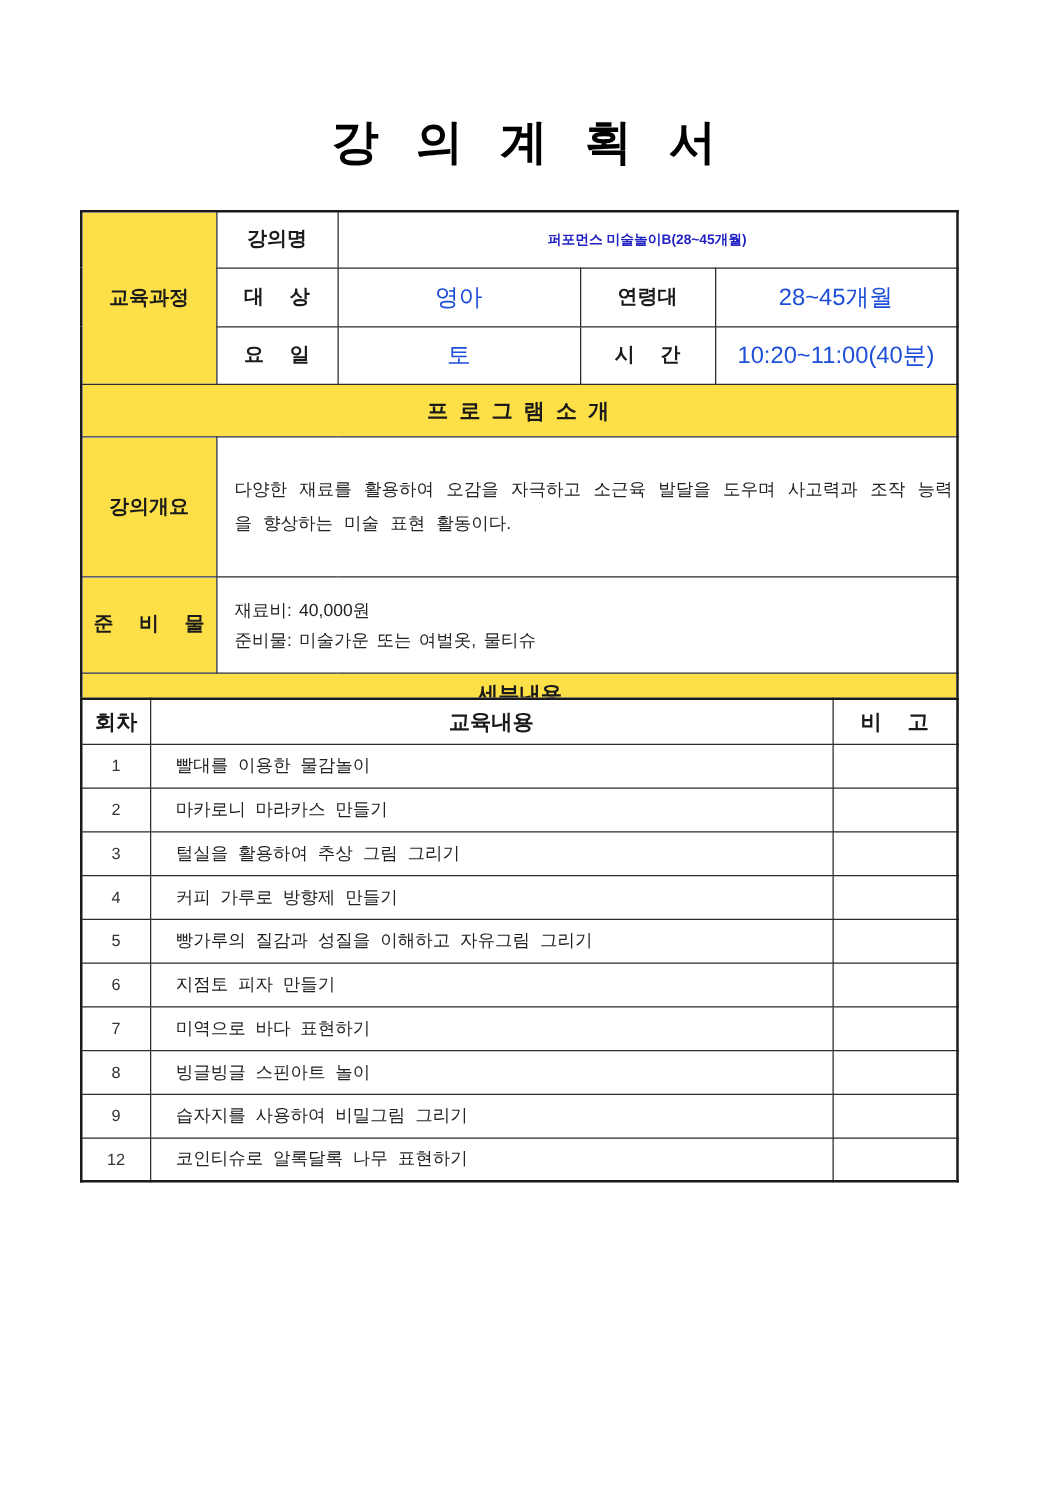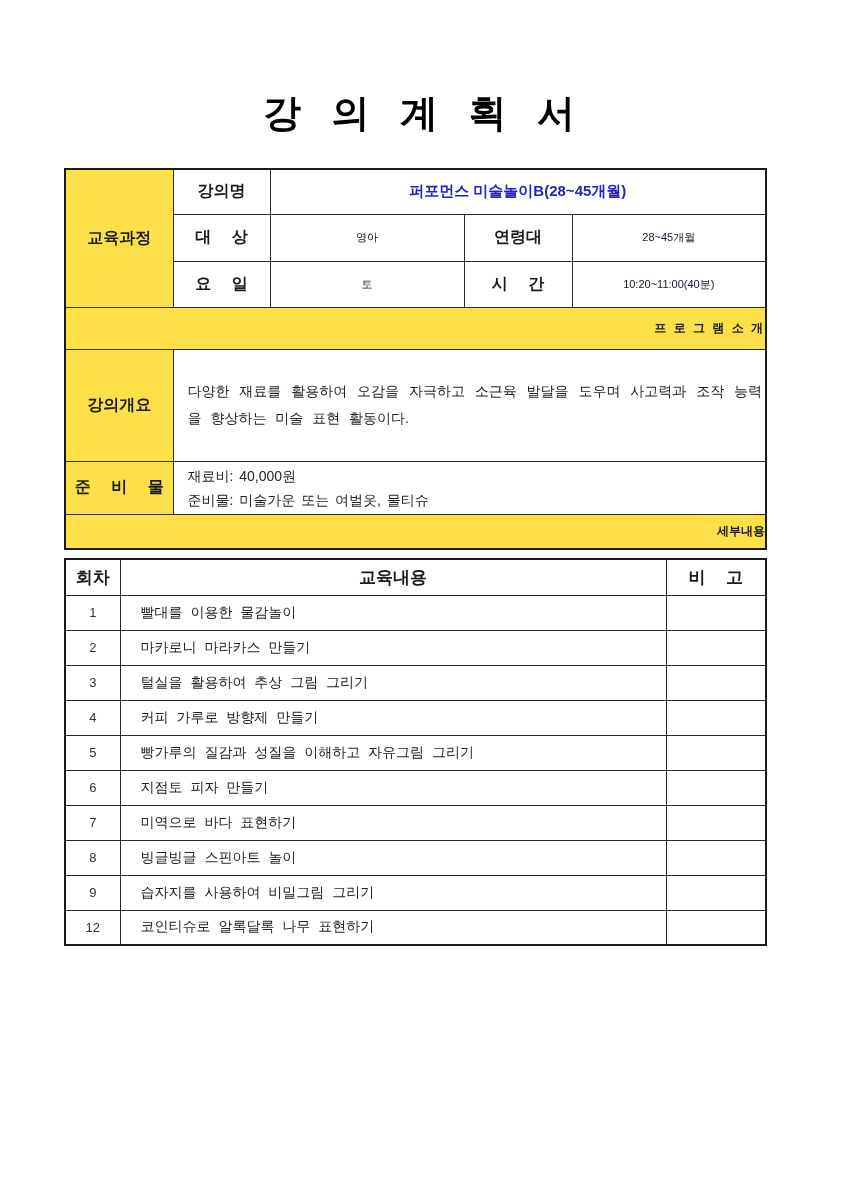--- a/index.html
+++ b/index.html
@@ -11,21 +11,21 @@
     position: relative;
     overflow: hidden;
   }
   .sheet { position: relative; width: 848px; height: 1200px; background: #ffffff; }
 
   
   .doc-title {
     position: absolute;
     top: 88px; left: 0; width: 100%;
     text-align: center;
-    font-family: Liberation Sans, sans-serif;
+    font-family: Liberation Serif, serif;
     font-weight: bold;
     font-size: 38px;
     letter-spacing: 10px;
     color: #000000;
     white-space: pre;
   }
 
   
   table {
     border-collapse: collapse;
@@ -52,48 +52,48 @@
   }
   .fld-label {
     text-align: center;
     font-weight: bold;
     font-size: 16px;
     white-space: pre;
   }
   .spread { word-spacing: 16px; }
   .fld-value {
     text-align: center;
+    font-size: 19px;
+    color: #1d4ed8;
+  }
+  .course-name {
+    text-align: center;
+    font-weight: bold;
     font-size: 11px;
-    color: #0f172a;
-  }
-  .course-name {
-    text-align: center;
-    font-weight: bold;
-    font-size: 15px;
     color: #2222c4;
   }
   .band {
-    text-align: right;
-    font-weight: bold;
-    font-size: 12px;
+    text-align: center;
+    font-weight: bold;
+    font-size: 17px;
     letter-spacing: 2px;
     white-space: pre;
   }
   .para {
     font-size: 14px;
     line-height: 27px;
     text-align: justify;
     word-spacing: 5px;
     padding: 10px 3px 10px 14px;
     color: #222222;
   }
   .prep {
     font-size: 14px;
     line-height: 24px;
-    padding: 2px 14px;
+    padding: 14px 14px;
     color: #222222;
     word-spacing: 2px;
     margin-left: 48px;
   }
   .dt-head {
     text-align: center;
     font-weight: bold;
     font-size: 17px;
     white-space: pre;
   }

